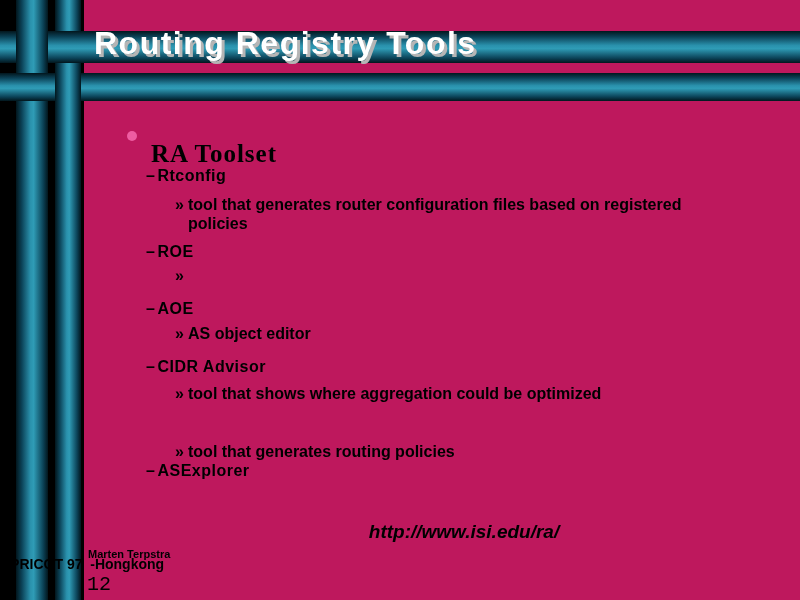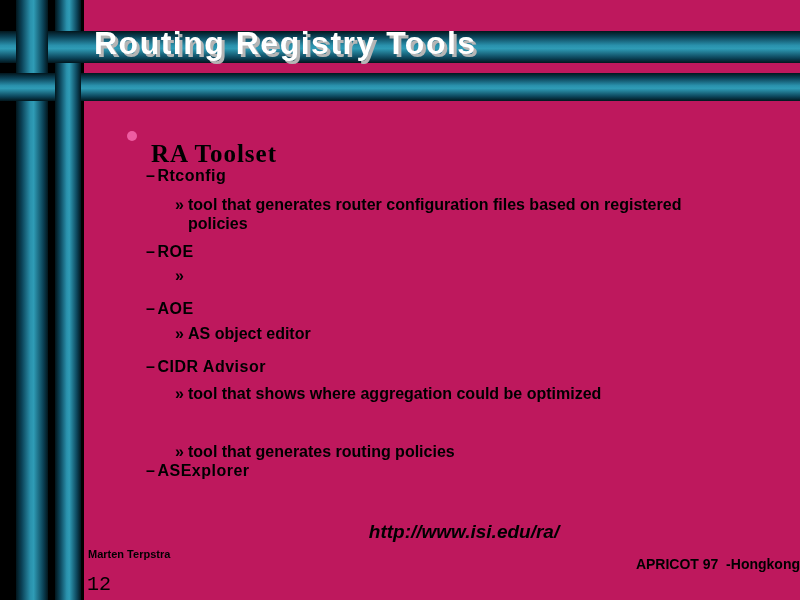--- a/index.html
+++ b/index.html
@@ -43,21 +43,21 @@
   .sec3-h{top:300px;} .sec3-d{top:324px;}
   .sec4-h{top:358px;} .sec4-d{top:384px;}
   .sec5-h{top:430px;margin-top:32px;} .sec5-d{top:442px;}
   .url{
     left:130px;top:487px;width:668px;text-align:center;
     font-size:19px;font-weight:bold;font-style:italic;line-height:1.1;margin-top:35px;
   }
   
   .footer-author{left:88px;top:548px;font-size:11px;font-weight:bold;line-height:1.1;}
   .slide-number{left:87px;top:574px;font-family:Liberation Mono, monospace;font-size:20px;line-height:1.1;}
-  .footer-event{left:0;top:557px;width:800px;text-align:right;font-size:14px;font-weight:bold;line-height:1.1;white-space:pre;}
+  .footer-event{left:0;top:557px;width:800px;text-align:left;font-size:14px;font-weight:bold;line-height:1.1;white-space:pre;}
 </style>
 </head>
 <body>
 
 <div class="slide">
 
   <div class="left-strip"></div>
   <div class="vtube v2a"></div>
   <div class="htube h1"></div>
   <div class="title">Routing Registry Tools</div>

